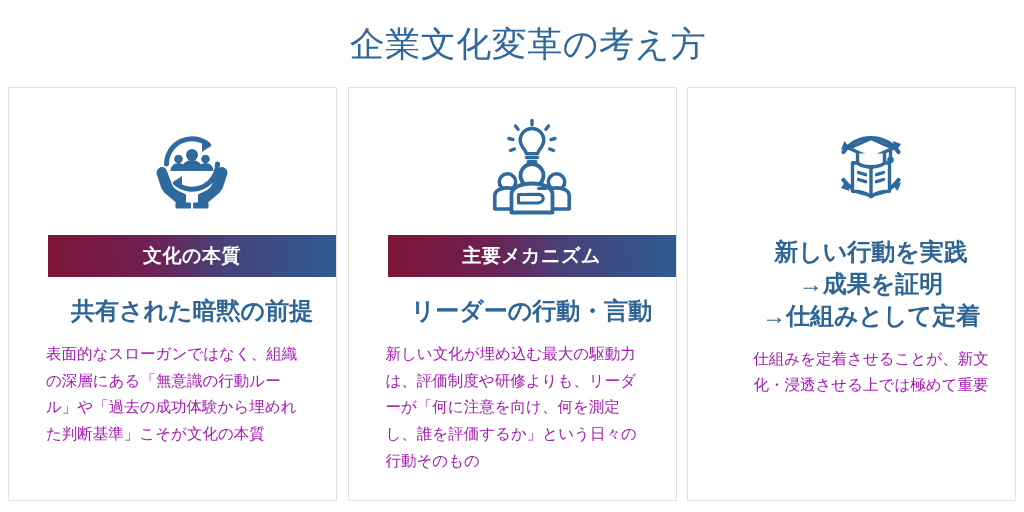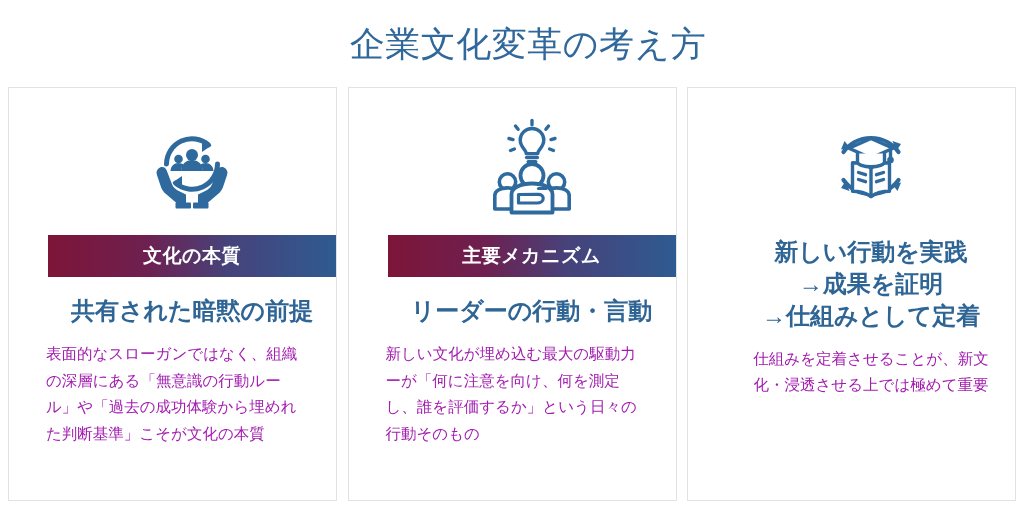--- a/index.html
+++ b/index.html
@@ -192,20 +192,21 @@
             <path d="M58.5 74.5 l7.5 0"></path>
           </g>
         </svg>
       </div>
       <div class="card-banner">主要メカニズム</div>
       <div class="card-heading">
         <span class="hline">リーダーの行動・言動</span>
       </div>
       <div class="card-body">
         <span class="bline">新しい文化が埋め込む最大の駆動力</span>
+        <span class="bline">は、評価制度や研修よりも、リーダ</span>
         <span class="bline">ーが「何に注意を向け、何を測定</span>
         <span class="bline">し、誰を評価するか」という日々の</span>
         <span class="bline">行動そのもの</span>
       </div>
     </div>
 
     <div class="card">
       <div class="card-icon">
         <svg width="104" height="104" viewBox="0 0 104 104" fill="none">
           <g stroke="#2e6a9e" stroke-width="4.2" fill="none" stroke-linecap="round">

